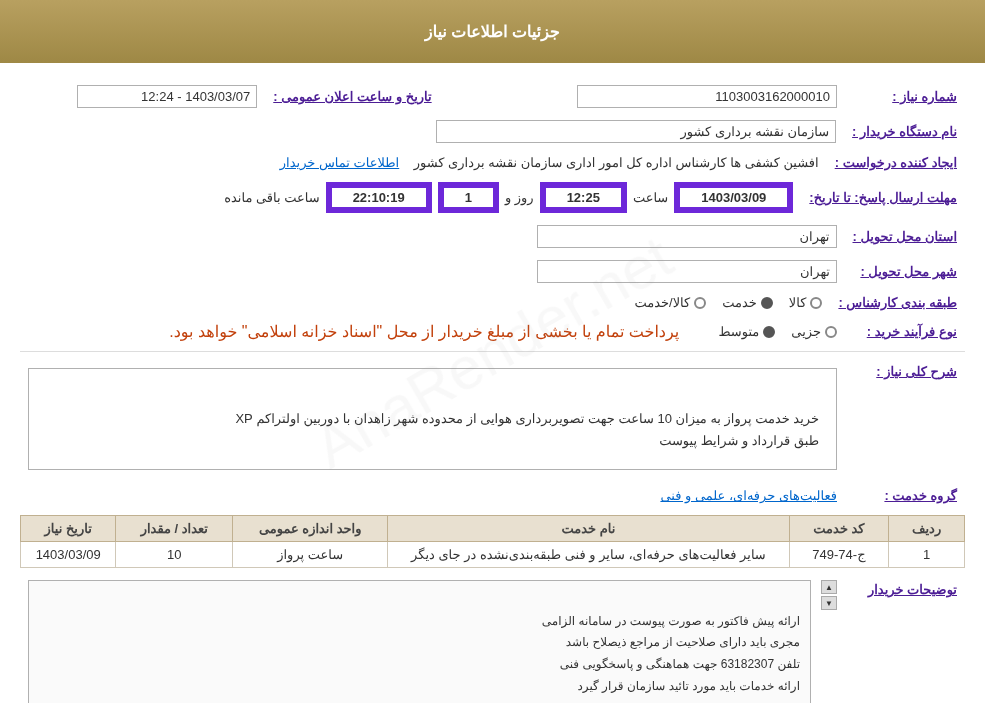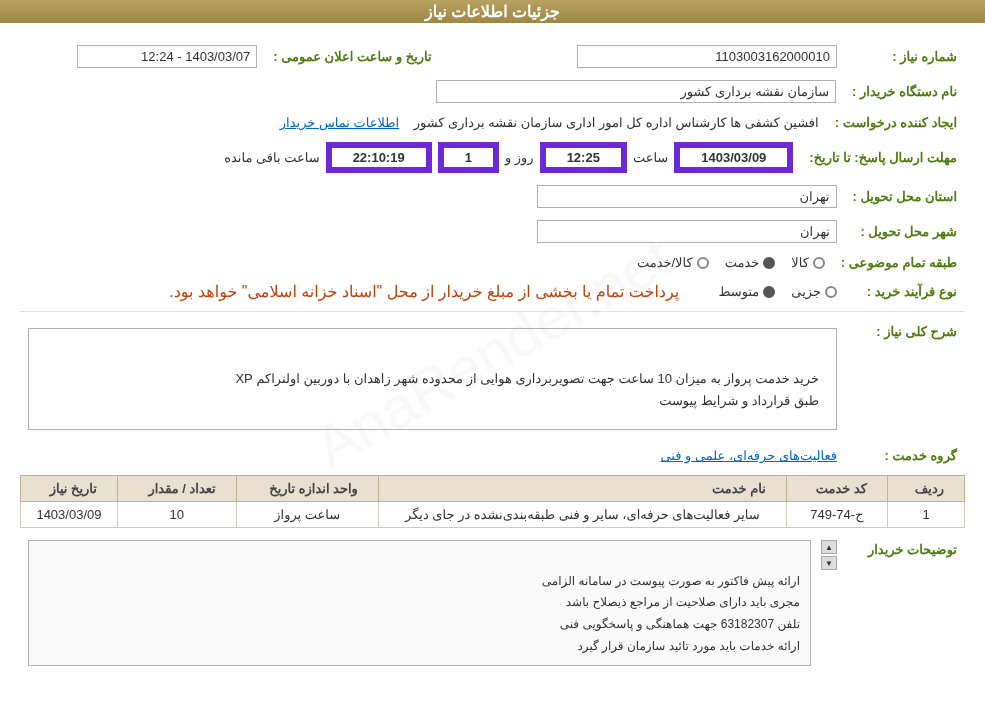--- a/index.html
+++ b/index.html
@@ -13,21 +13,21 @@
     .page-wrapper {
       max-width: 985px;
       margin: 0 auto;
       background: #fff;
       min-height: 703px;
     }
     .header-bar {
       background: linear-gradient(to bottom, #b8a060, #9e8845);
       color: #fff;
       text-align: center;
-      padding: 2px 20px;
+      padding: 22px 20px;
       font-size: 16px;
       font-weight: bold;
     }
     .content {
       padding: 10px 20px;
     }
     .section-title {
       background: #f5f0e8;
       border: 1px solid #d0c090;
       padding: 5px 10px;
@@ -39,24 +39,25 @@
     .info-table {
       width: 100%;
       border-collapse: collapse;
     }
     .info-table td {
       padding: 4px 8px;
       vertical-align: middle;
     }
     .label-cell {
       text-align: right;
-      color: #4d7c0f;
+      color: #4c1d95;
       white-space: nowrap;
       font-weight: bold;
       width: 120px;
+      text-decoration: underline;
     }
     .value-cell {
       text-align: right;
     }
     .input-box {
       border: 1px solid #b0b0b0;
       background: #fff;
       padding: 3px 6px;
       min-width: 200px;
       display: inline-block;
@@ -120,21 +121,21 @@
     }
     .data-table {
       width: 100%;
       border-collapse: collapse;
       margin: 8px 0;
     }
     .data-table th {
       background: #e8e0d0;
       border: 1px solid #c0b090;
       padding: 5px 20px;
-      text-align: right;
+      text-align: center;
       font-weight: bold;
       color: #444;
     }
     .data-table td {
       border: 1px solid #d0c8b8;
       padding: 5px 8px;
       text-align: center;
       background: #fff;
     }
     .data-table tr:nth-child(even) td {
@@ -276,21 +277,21 @@
         <td class="value-cell">
           <div class="input-box" style="min-width:300px;">تهران</div>
         </td>
       </tr>
     </tbody>
       </table>
 
     <table class="info-table" style="margin-top:4px;">
       <tbody>
           <tr>
-        <td class="label-cell">طبقه تمام موضوعی :</td>
+        <td class="label-cell">طبقه بندی کارشناس :</td>
         <td class="value-cell">
           <div class="radio-group">
             <div class="radio-item">
               <span class="radio-dot"></span>
               <span>کالا</span>
             </div>
             <div class="radio-item">
               <span class="radio-dot selected"></span>
               <span>خدمت</span>
             </div>
@@ -353,21 +354,21 @@
       </tr>
     </tbody>
       </table>
 
     <table class="data-table">
       <thead>
         <tr>
           <th>ردیف</th>
           <th>کد خدمت</th>
           <th>نام خدمت</th>
-          <th>واحد اندازه تاریخ</th>
+          <th>واحد اندازه عمومی</th>
           <th>تعداد / مقدار</th>
           <th>تاریخ نیاز</th>
         </tr>
       </thead>
       <tbody id="services-tbody">
       <tr>
             <td>1</td>
             <td>ج-74-749</td>
             <td>سایر فعالیت‌های حرفه‌ای، سایر و فنی طبقه‌بندی‌نشده در جای دیگر</td>
             <td>ساعت پرواز</td>

